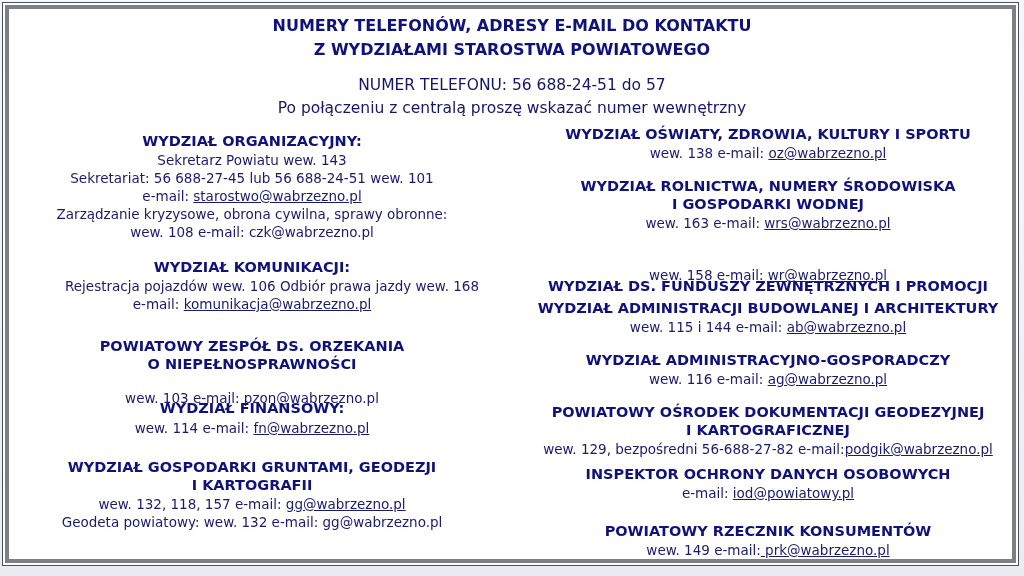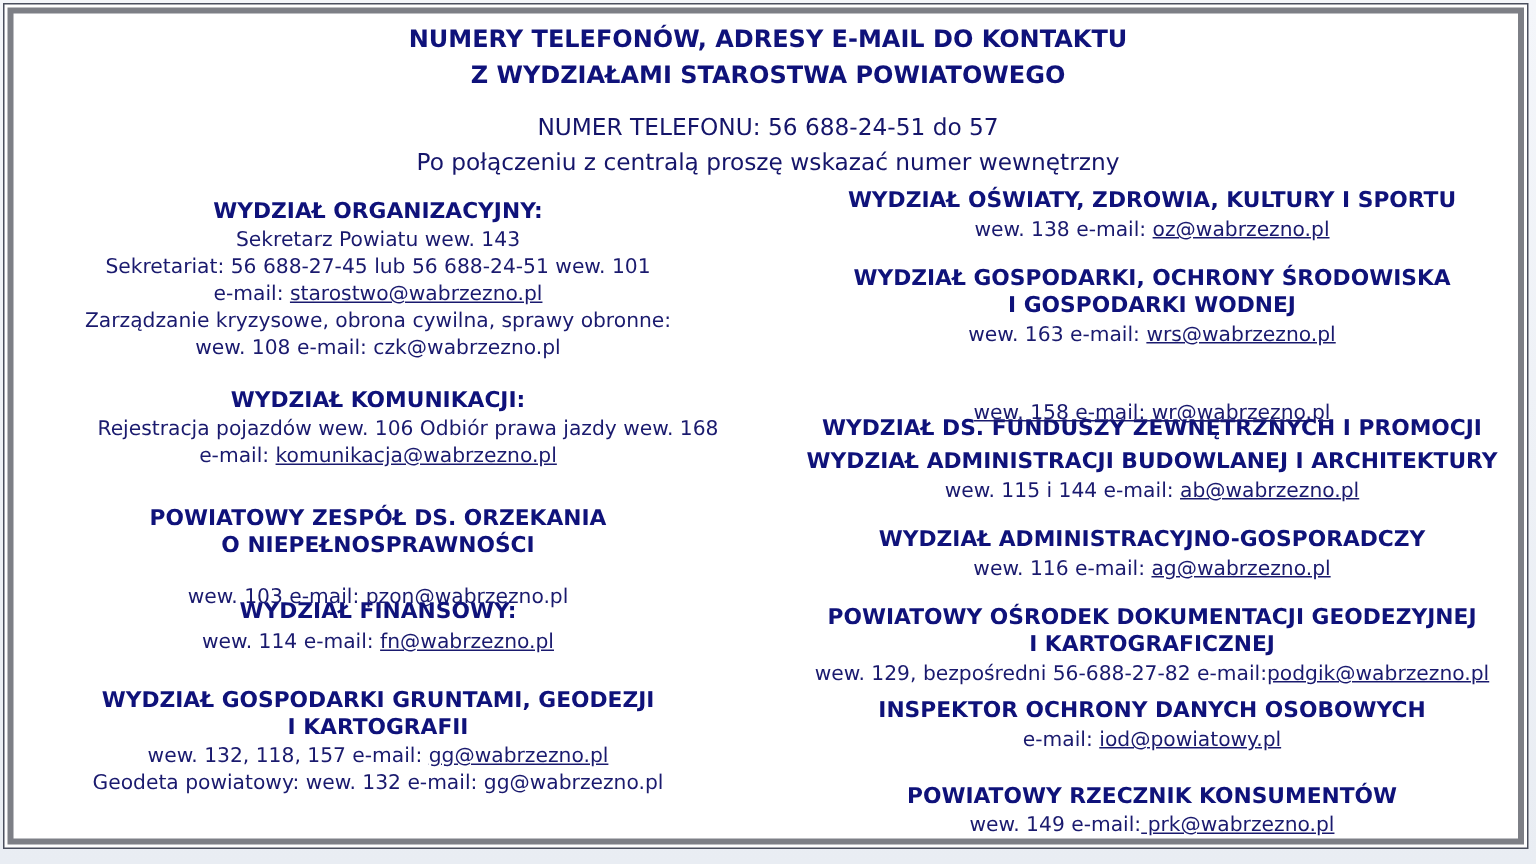--- a/index.html
+++ b/index.html
@@ -77,28 +77,28 @@
   </div>
 </div>
 
 <div class="col col-right">
   <div>
     <div class="t h" style="top:126px;">WYDZIAŁ OŚWIATY, ZDROWIA, KULTURY I SPORTU</div>
     <div class="t n" style="top:145px;"><span>wew. 138 e-mail: </span><a class="u">oz@wabrzezno.pl</a></div>
   </div>
 
   <div>
-    <div class="t h" style="top:178px;">WYDZIAŁ GOSPODARKI, OCHRONY ŚRODOWISKA</div>
+    <div class="t h" style="top:178px;">WYDZIAŁ ROLNICTWA, NUMERY ŚRODOWISKA</div>
     <div class="t h" style="top:196px;">I GOSPODARKI WODNEJ</div>
     <div class="t n" style="top:215px;"><span>wew. 163 e-mail: </span><a class="u">wrs@wabrzezno.pl</a></div>
   </div>
 
   <div>
     <div class="t h" style="top:244px;margin-top:34px;">WYDZIAŁ DS. FUNDUSZY ZEWNĘTRZNYCH I PROMOCJI</div>
-    <div class="t n" style="top:267px;text-decoration:underline;"><span>wew. 158 e-mail: </span><a class="u">wr@wabrzezno.pl</a></div>
+    <div class="t n" style="top:267px;"><span>wew. 158 e-mail: </span><a class="u">wr@wabrzezno.pl</a></div>
   </div>
 
   <div>
     <div class="t h" style="top:300px;">WYDZIAŁ ADMINISTRACJI BUDOWLANEJ I ARCHITEKTURY</div>
     <div class="t n" style="top:319px;text-align:center;"><span>wew. 115 i 144 e-mail: </span><a class="u">ab@wabrzezno.pl</a></div>
   </div>
 
   <div>
     <div class="t h" style="top:352px;">WYDZIAŁ ADMINISTRACYJNO-GOSPORADCZY</div>
     <div class="t n" style="top:371px;"><span>wew. 116 e-mail: </span><a class="u">ag@wabrzezno.pl</a></div>

